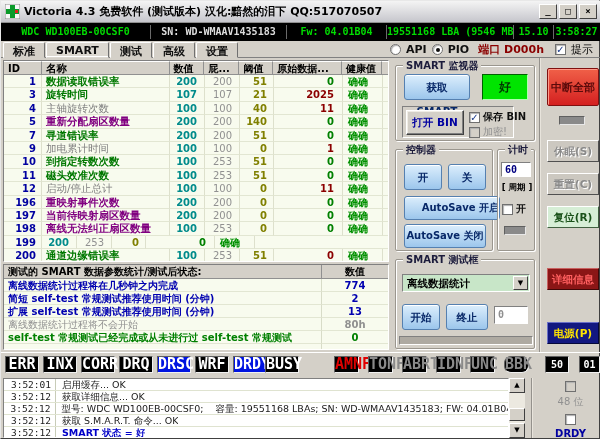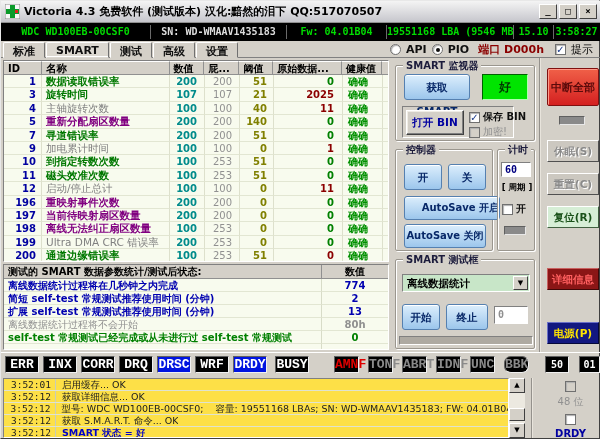--- a/index.html
+++ b/index.html
@@ -108,29 +108,29 @@
   .darkredbtn { position:absolute; background:#8b1616; border:1px solid; border-color:#c86060 #400808 #400808 #c86060;
     color:#ff6060; font-weight:bold; font-size:10.5px; text-align:center; }
   .navybtn { position:absolute; background:#121880; border:1px solid; border-color:#6a70c8 #05083a #05083a #6a70c8;
     color:#ffe400; font-weight:bold; font-size:10.5px; text-align:center; }
 
   
   .ledrow { position:absolute; left:0; top:351px; width:600px; height:24px; border-top:1px solid #fff; }
   .led, .counter { position:absolute; top:3px; height:17px; background:#000; color:#fff;
     border:1px solid; border-color:#606060 #f0f0f0 #f0f0f0 #606060;
     font-family:"DejaVu Sans Mono",monospace; font-weight:bold; text-align:center; line-height:15px; }
-  .led { font-size:13px;font-family:Liberation Mono, monospace; }
+  .led { font-size:15px; }
   .led.on { background:#0014e0; }
   .led.alert { color:#e00000; }
   .led.dim { color:#8a8a8a; }
   .counter { font-size:10px; }
 
   
   .logpanel { position:absolute; left:2px; top:377px; width:506px; height:60px;
-    border:1px solid; border-color:#808080 #fff #fff #808080; background:#fde047; overflow:hidden; }
+    border:1px solid; border-color:#808080 #fff #fff #808080; background:#ffffff; overflow:hidden; }
   .logrow { display:flex; height:12px; line-height:12px; font-size:9.5px; border-bottom:1px solid #dfe3d0; }
   .logrow .lt { width:52px; text-align:right; padding-right:4px; border-right:1px solid #c8ccb8; color:#202020;
     font-family:"DejaVu Sans Mono",monospace; }
   .logrow .lx { padding-left:6px; white-space:pre; overflow:hidden; color:#202020; }
   .logrow .lx.blue { color:#0000c8; font-weight:bold; }
   .scrollbar { position:absolute; left:508px; top:377px; width:16px; height:60px; background:#ece9e0; }
   .sbtn { position:absolute; left:0; width:16px; height:15px; background:#d4d0c8; border:1px solid;
     border-color:#fff #404040 #404040 #fff; font-size:7px; text-align:center; line-height:12px; color:#000; }
   .sthumb { position:absolute; left:0; top:30px; width:16px; height:13px; background:#d4d0c8;
     border:1px solid; border-color:#fff #404040 #404040 #fff; }
@@ -312,21 +312,20 @@
           <span class="c-name nc-purple">离线无法纠正扇区数量</span>
           <span class="c-val">100</span>
           <span class="c-worst">253</span>
           <span class="c-thr">0</span>
           <span class="c-raw rc-green">0</span>
           <span class="c-health">确确</span>
           <span class="c-fill"></span>
         </div>
         <div class="trow">
           <span class="c-id">199</span>
-          <span class="c-name nc-gray">Ultra DMA CRC 错误率</span>
           <span class="c-val">200</span>
           <span class="c-worst">253</span>
           <span class="c-thr">0</span>
           <span class="c-raw rc-green">0</span>
           <span class="c-health">确确</span>
           <span class="c-fill"></span>
         </div>
         <div class="trow">
           <span class="c-id">200</span>
           <span class="c-name nc-green">通道边缘错误率</span>
@@ -433,21 +432,21 @@
 
   <div class="ledrow">
     <div id="leds-primary">
         <span class="led off" style="left: 4px; width: 34px;">ERR</span>
         <span class="led off" style="left: 42px; width: 34px;">INX</span>
         <span class="led off" style="left: 80px; width: 34px;">CORR</span>
         <span class="led off" style="left: 118px; width: 34px;">DRQ</span>
         <span class="led on" style="left: 156px; width: 34px;">DRSC</span>
         <span class="led off" style="left: 194px; width: 34px;">WRF</span>
         <span class="led on" style="left: 232px; width: 34px;">DRDY</span>
-        <span class="led off" style="left: 274px; width: 34px;">BUSY</span>
+        <span class="led off" style="left: 264px; width: 34px;">BUSY</span>
       </div>
     <div id="leds-secondary">
         <span class="led alert" style="left: 333px; width: 25px;">AMNF</span>
         <span class="led dim" style="left: 367px; width: 25px;">TONF</span>
         <span class="led dim" style="left: 401px; width: 25px;">ABRT</span>
         <span class="led dim" style="left: 435px; width: 25px;">IDNF</span>
         <span class="led dim" style="left: 469px; width: 25px;">UNC</span>
         <span class="led dim" style="left: 503px; width: 25px; border-radius: 7px;">BBK</span>
       </div>
     <span class="counter" style="left:544px; width:24px;">50</span>

